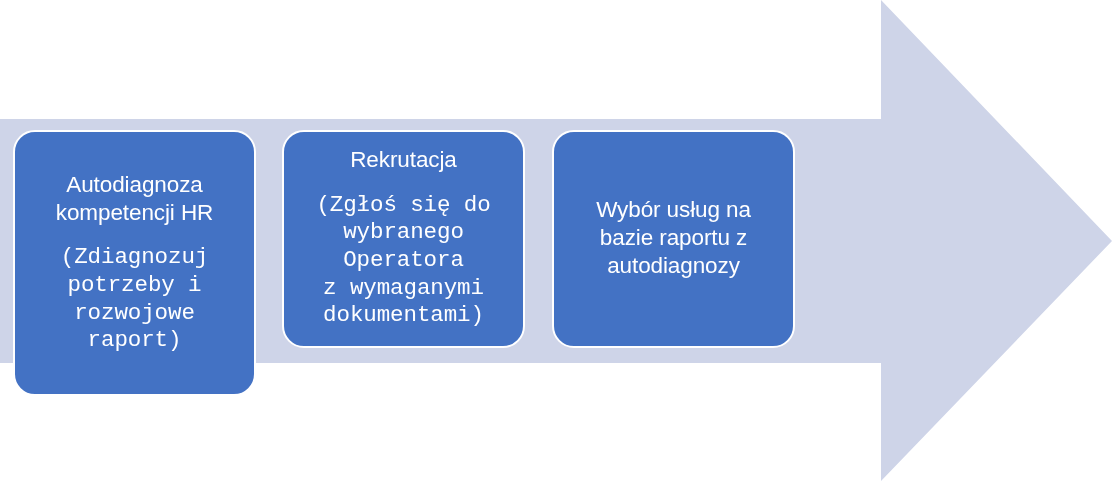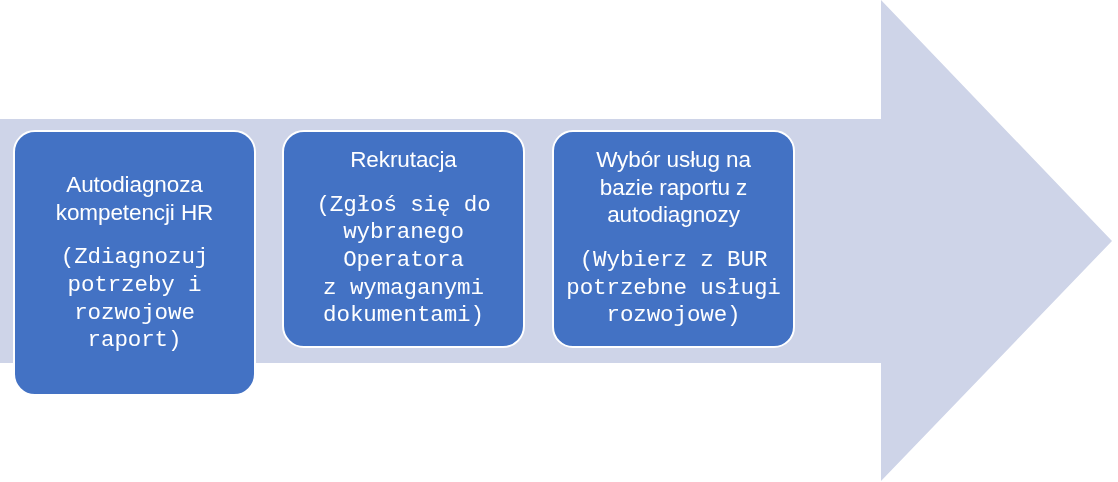--- a/index.html
+++ b/index.html
@@ -68,21 +68,20 @@
   #step-1 .step-title { margin-top: 2px; }
 
   #step-2 {
     left: 282px; top: 130px;  width: 243px; height: 218px;
     font-size: 22.5px;
   }
 
   #step-3 {
     left: 552px; top: 130px;  width: 243px; height: 218px;
     font-size: 22.5px;
-    border-radius: 21px;
   }
 
   #step-4 {
     left: 831px; top: 127px;  width: 243px; height: 221px;
     font-size: 22.5px;
   }
 </style>
 </head>
 <body style="background: rgb(255, 255, 255);">
 
@@ -106,19 +105,16 @@
 wybranego
 Operatora
 z wymaganymi
 dokumentami)</span>
   </div>
 
   <div class="step-box" id="step-3" style="background: rgb(67, 114, 196); border-color: rgb(255, 255, 255); color: rgb(255, 255, 255);">
     <span class="step-title">Wybór usług na
 bazie raportu z
 autodiagnozy</span>
-    <span class="step-sub">(Wybierz z BUR
-potrzebne usługi
-rozwojowe)</span>
   </div>
 
 
 </div>
 
 </body></html>

